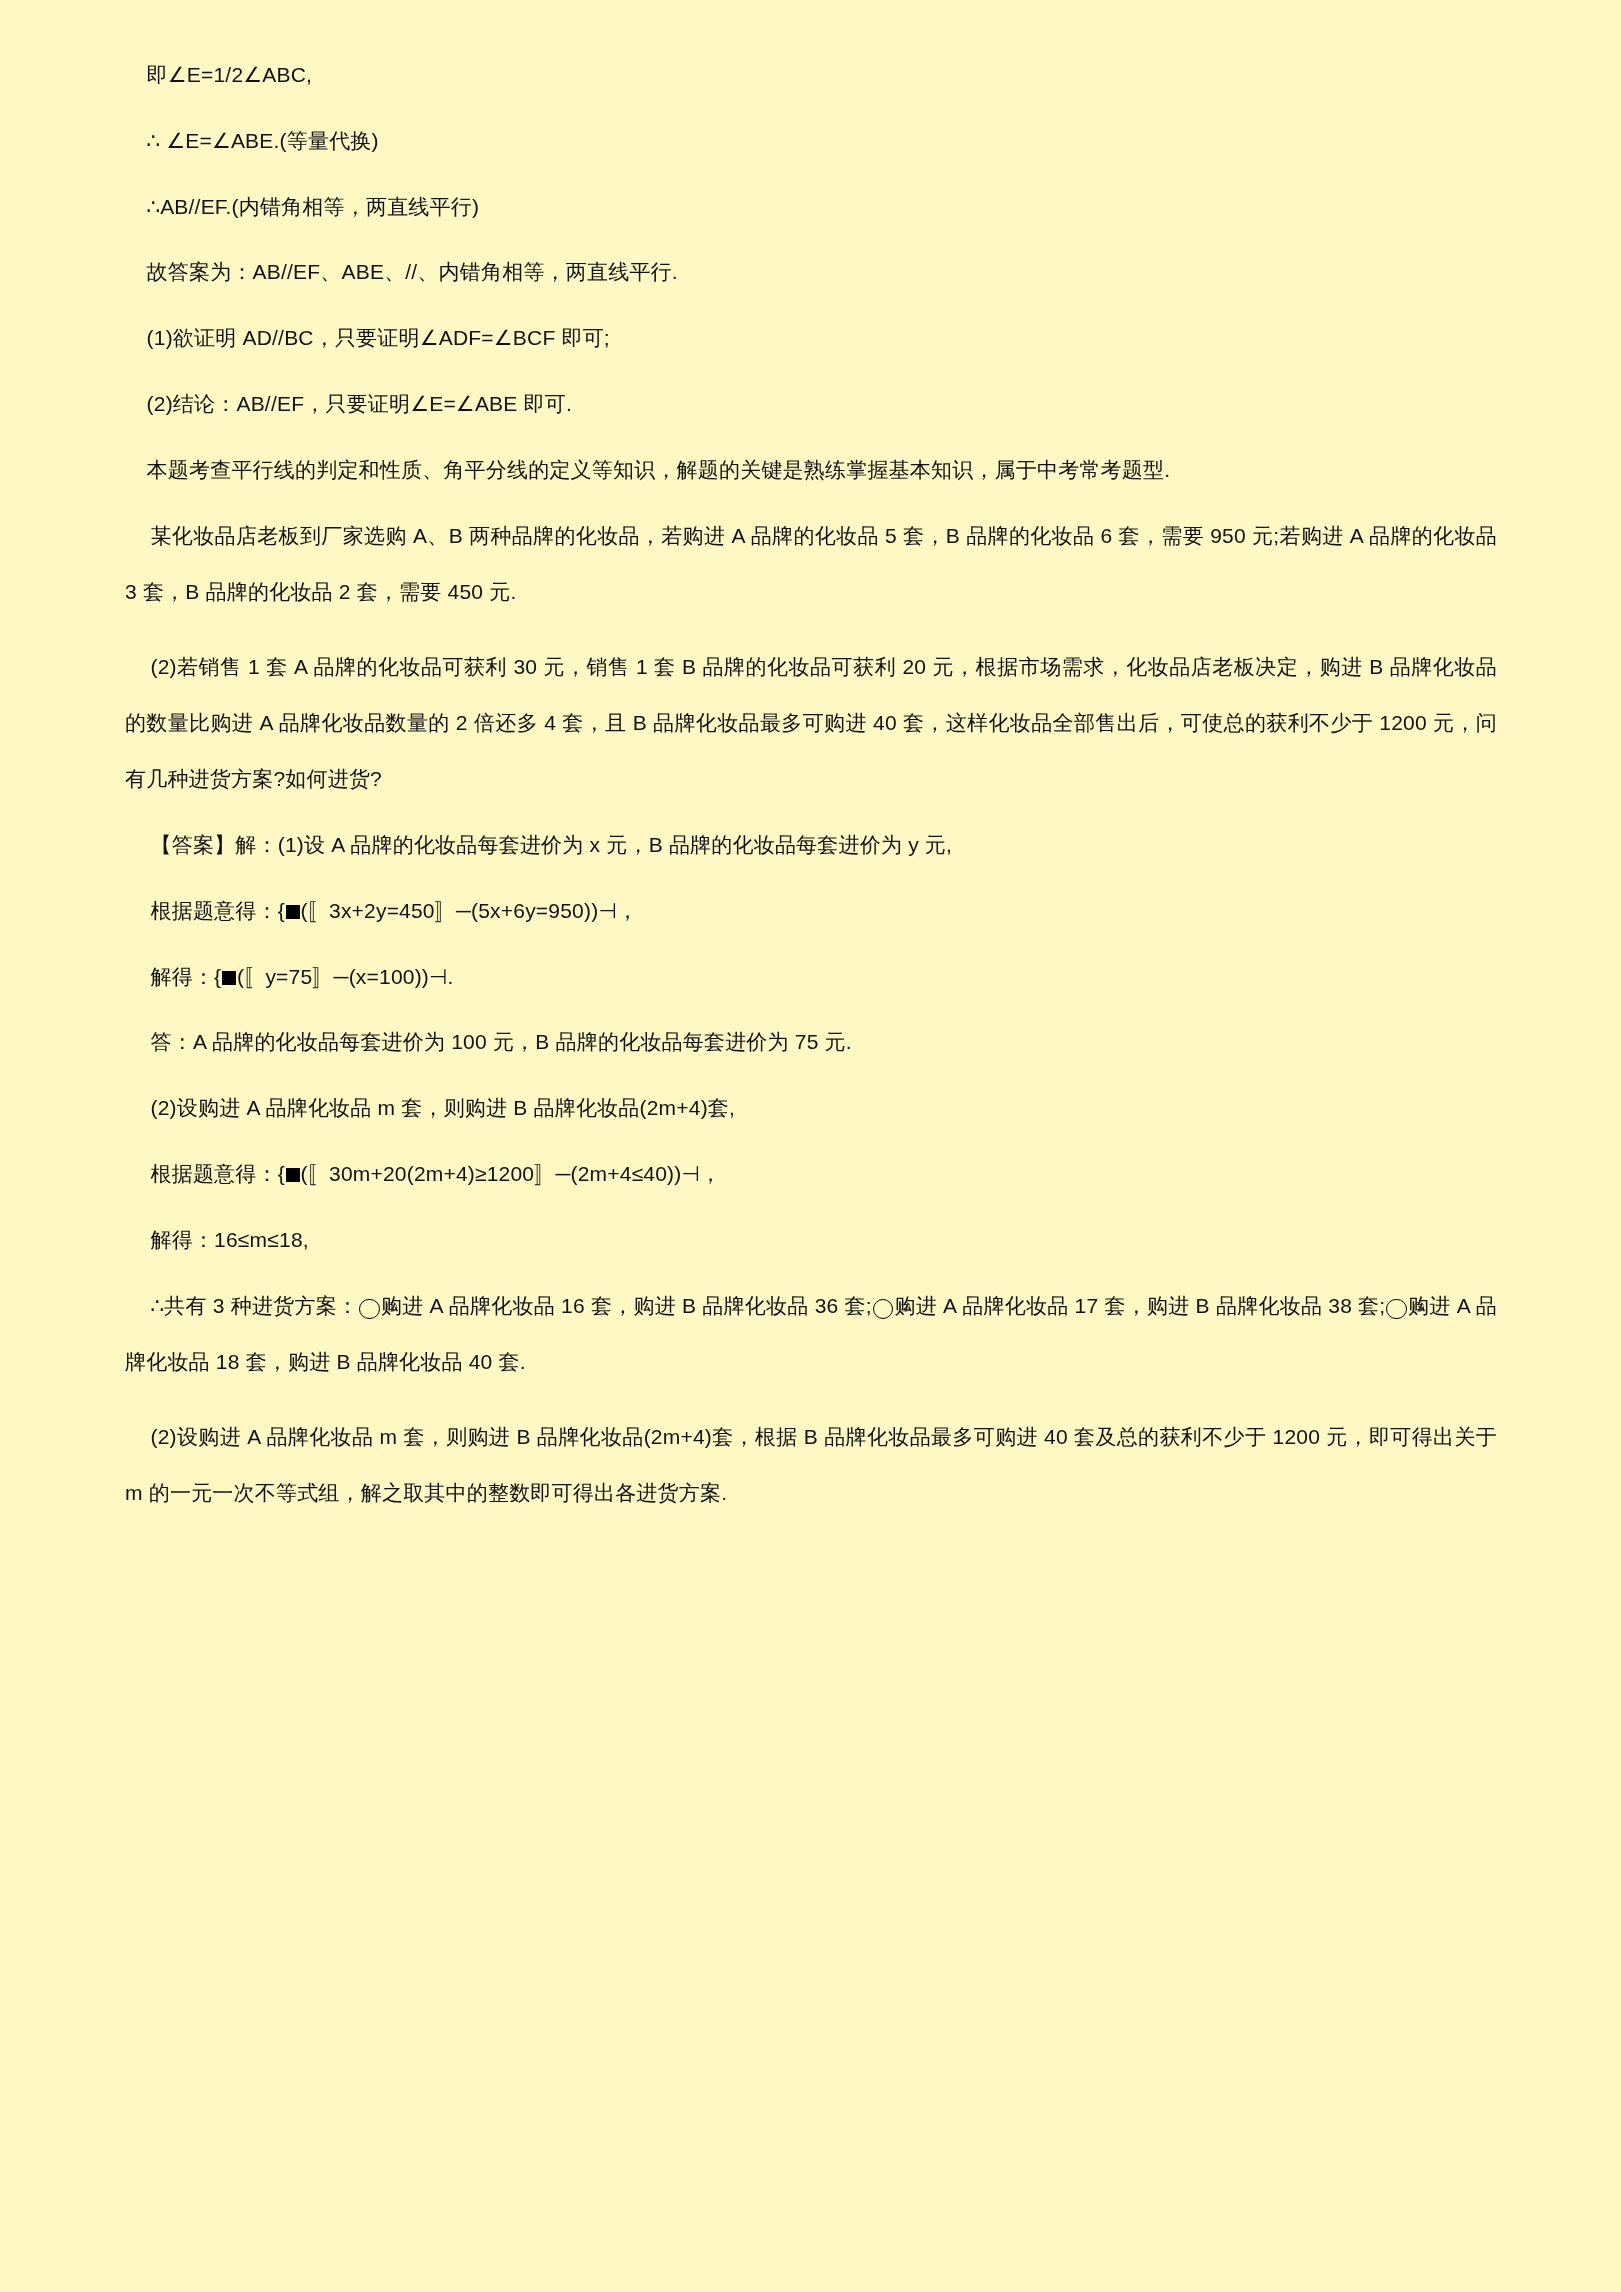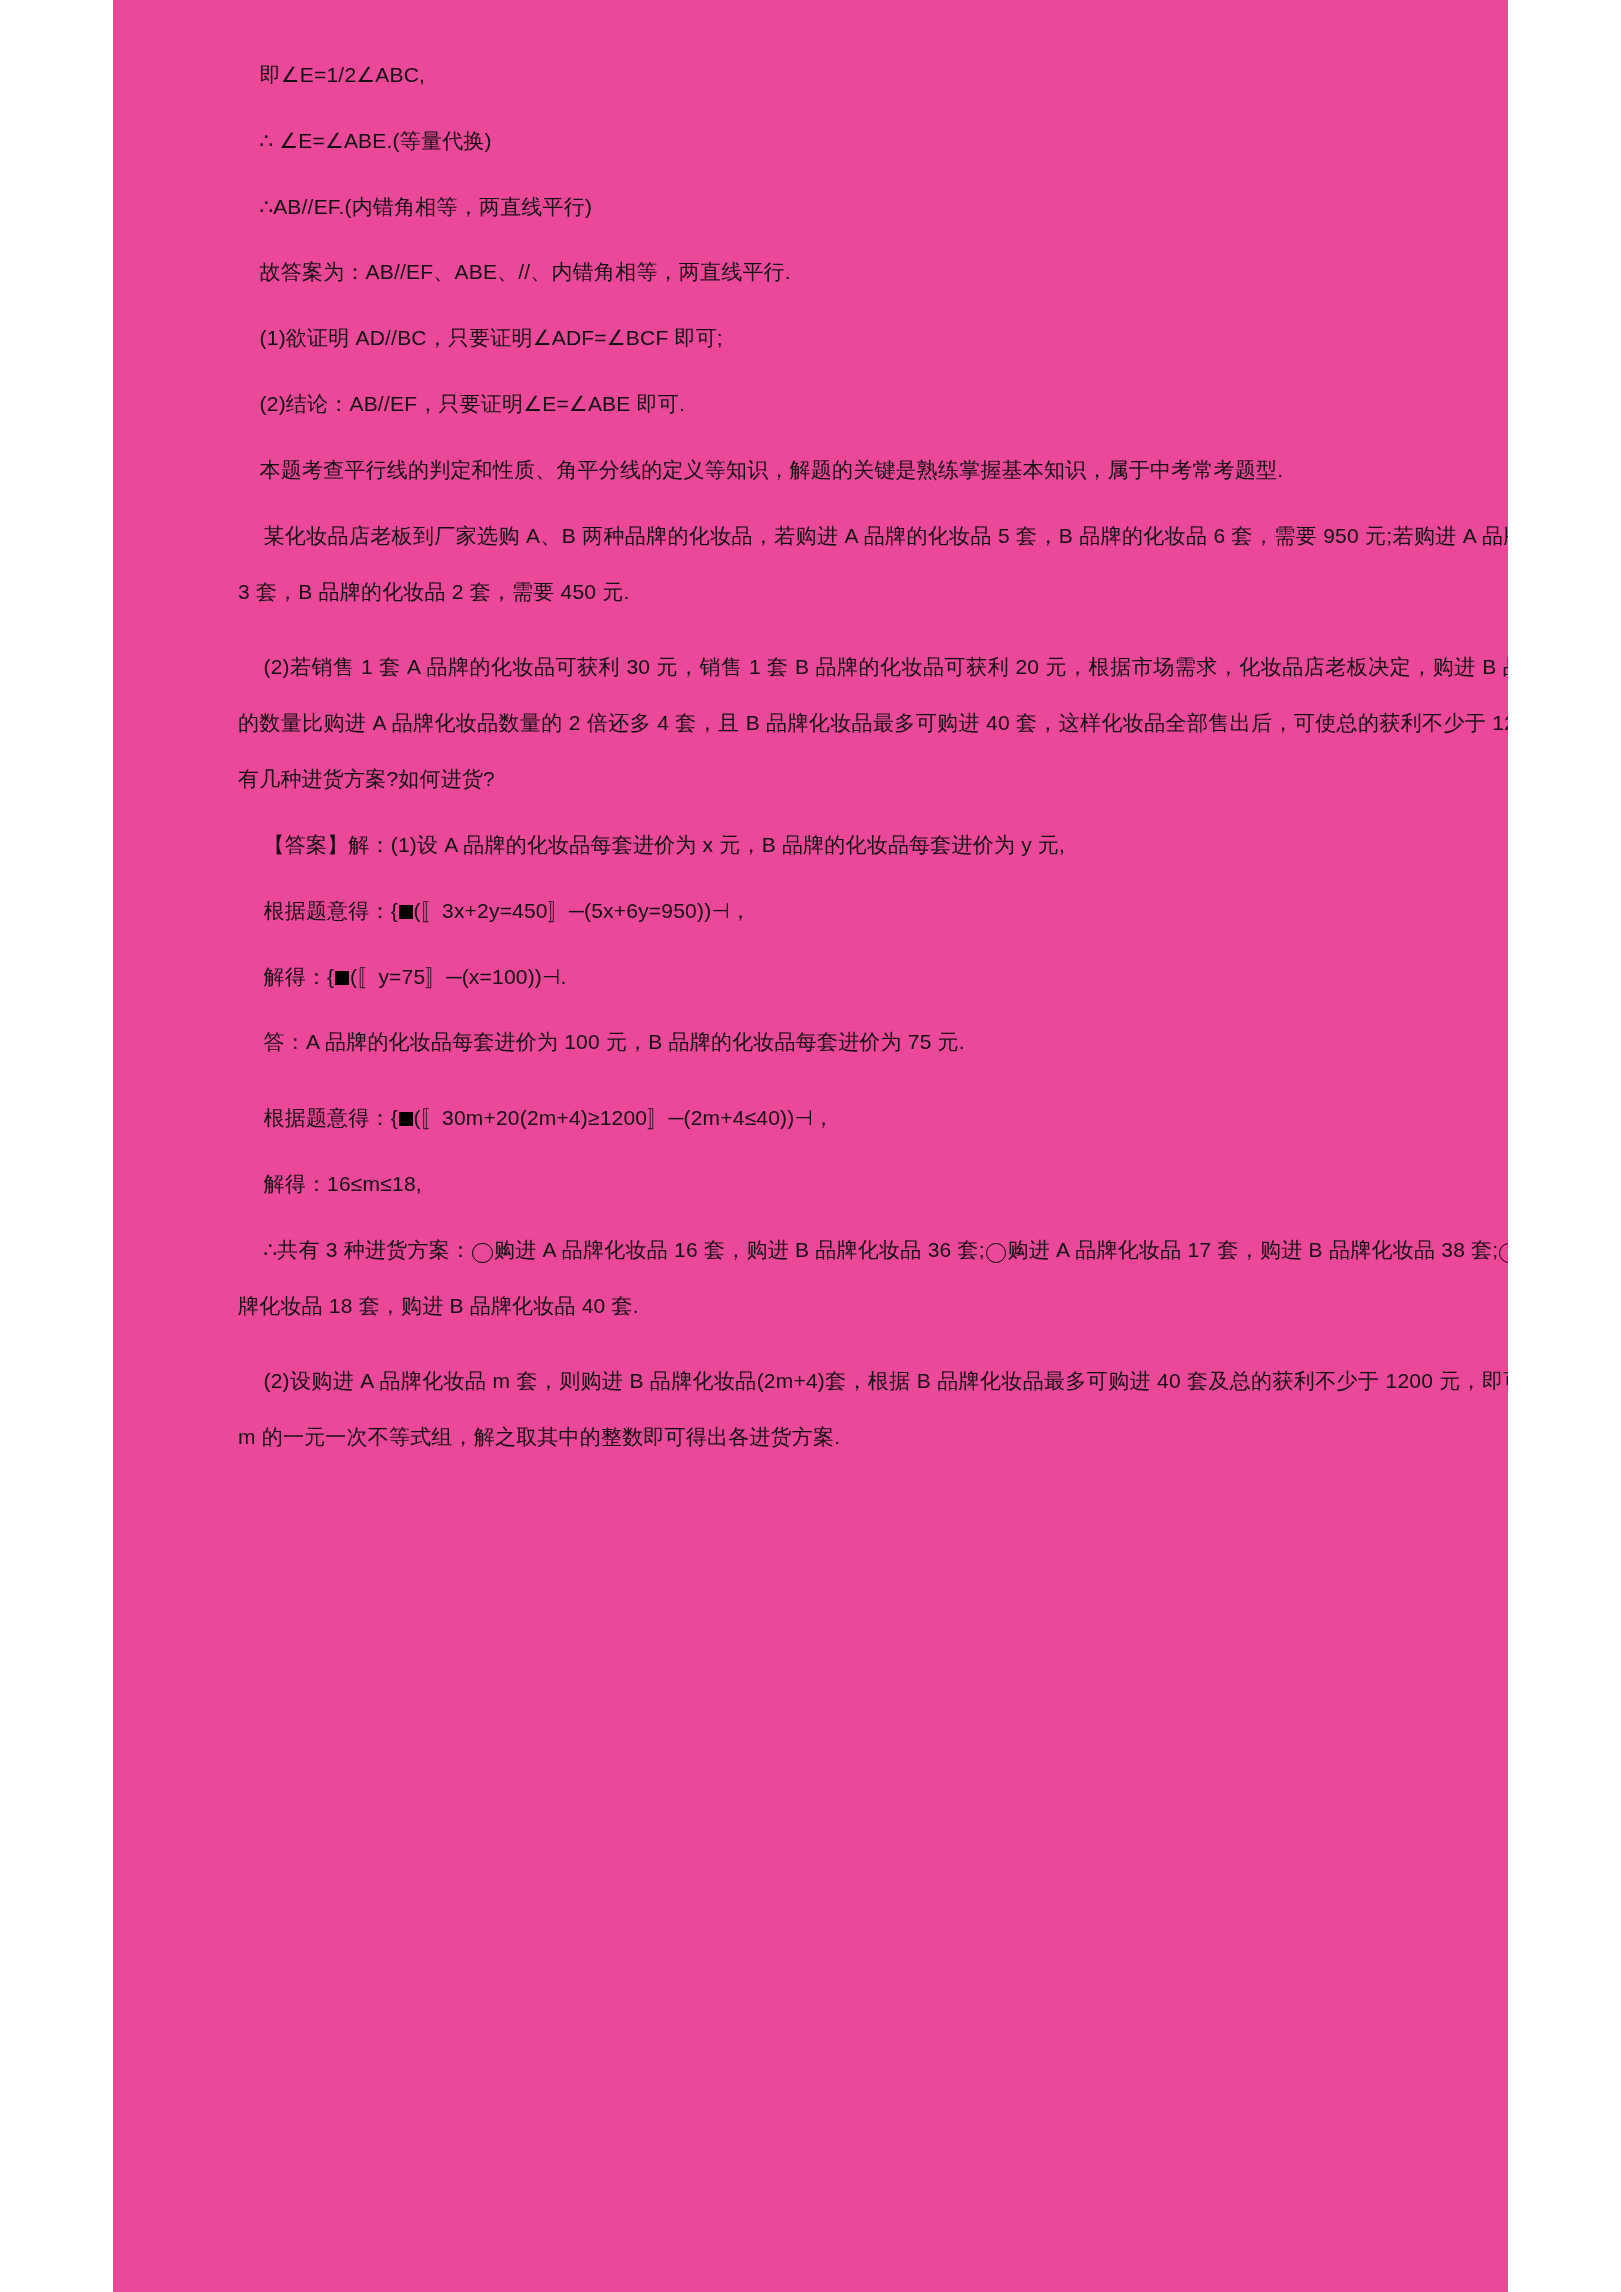--- a/index.html
+++ b/index.html
@@ -7,23 +7,23 @@
     margin: 0;
     padding: 0;
     background: #ffffff;
   }
   body {
     font-family: "Liberation Sans", "DejaVu Sans", sans-serif;
     color: #000000;
   }
   .page {
     position: relative;
-    width: 1395px;
+    width: 1621px;
     height: 2293px;
-    background: #ec4899;
+    background: #fef9c3;
     margin: 0 auto;
     overflow: hidden;
     box-sizing: border-box;
   }
   .content {
     position: absolute;
     left: 125px;
     top: 47px;
     width: 1372px;
   }
@@ -112,20 +112,21 @@
 
     <p class="para indent-2 formula"><span class="seg">根据题意得：</span><span class="seg">{</span><span class="blk"></span><span class="seg">(</span><span class="seg">〚</span><span class="seg">3x+2y=450</span><span class="seg">〛</span><span class="seg">─</span><span class="seg">(5x+6y=950)</span><span class="seg">)</span><span class="seg">⊣</span><span class="seg">，</span></p>
     <div class="gap-sm"></div>
 
     <p class="para indent-2 formula"><span class="seg">解得：</span><span class="seg">{</span><span class="blk"></span><span class="seg">(</span><span class="seg">〚</span><span class="seg">y=75</span><span class="seg">〛</span><span class="seg">─</span><span class="seg">(x=100)</span><span class="seg">)</span><span class="seg">⊣</span><span class="seg">.</span></p>
     <div class="gap-sm"></div>
 
     <p class="para indent-2">答：A 品牌的化妆品每套进价为 100 元，B 品牌的化妆品每套进价为 75 元.</p>
     <div class="gap-sm"></div>
 
+    <p class="para indent-2">(2)设购进 A 品牌化妆品 m 套，则购进 B 品牌化妆品(2m+4)套,</p>
     <div class="gap-sm"></div>
 
     <p class="para indent-2 formula"><span class="seg">根据题意得：</span><span class="seg">{</span><span class="blk"></span><span class="seg">(</span><span class="seg">〚</span><span class="seg">30m+20(2m+4)≥1200</span><span class="seg">〛</span><span class="seg">─</span><span class="seg">(2m+4≤40)</span><span class="seg">)</span><span class="seg">⊣</span><span class="seg">，</span></p>
     <div class="gap-sm"></div>
 
     <p class="para indent-2">解得：16≤m≤18,</p>
     <div class="gap-sm"></div>
 
     <p class="para indent-2"><span class="seg">∴共有 3 种进货方案：</span><span class="circnum">①</span><span class="seg">购进 A 品牌化妆品 16 套，购进 B 品牌化妆品 36 套;</span><span class="circnum">②</span><span class="seg">购进 A 品牌化妆品 17 套，购进 B 品牌化妆品 38 套;</span><span class="circnum">③</span><span class="seg">购进 A 品牌化妆品 18 套，购进 B 品牌化妆品 40 套.</span></p>
     <div class="gap-sm"></div>

